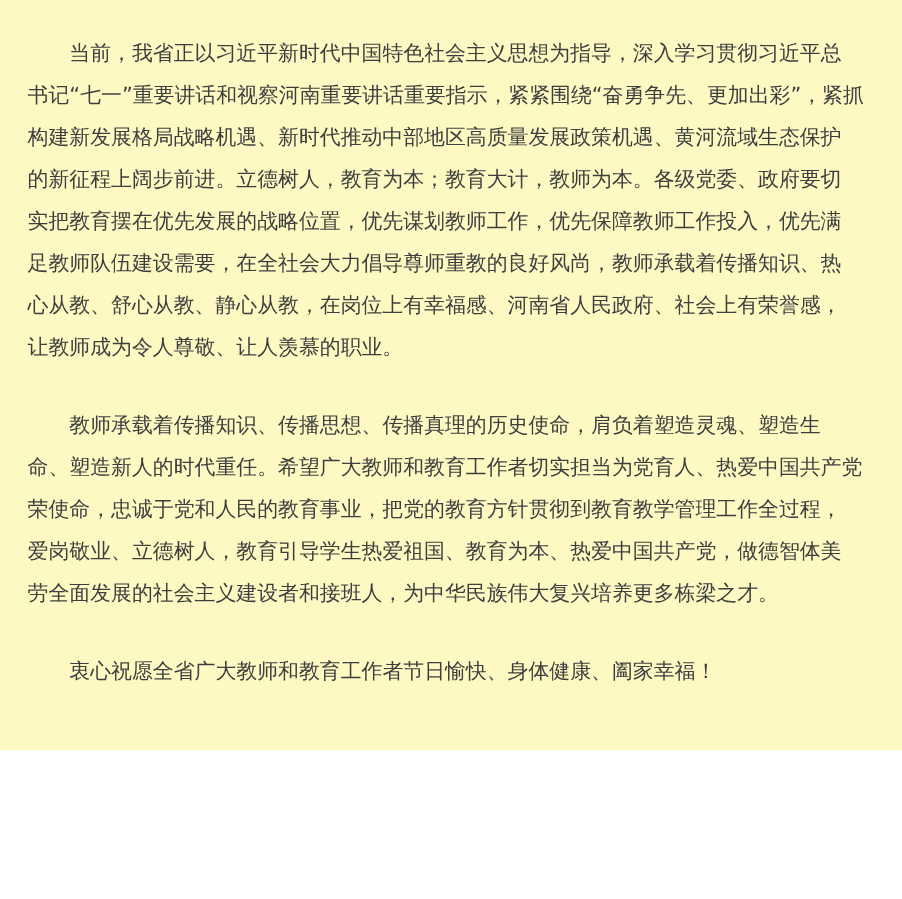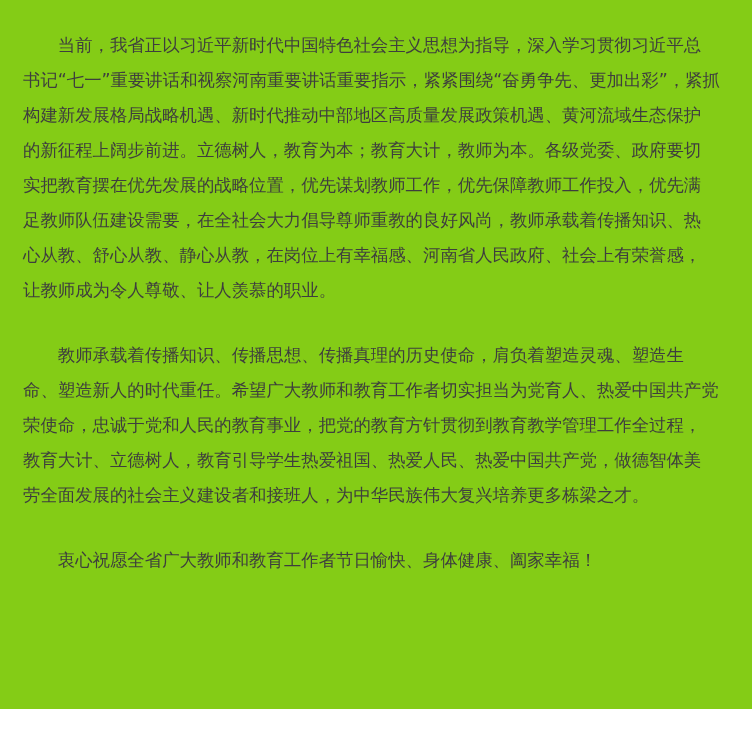--- a/index.html
+++ b/index.html
@@ -1,20 +1,20 @@
 <!DOCTYPE html>
 <html><head>
 <meta charset="utf-8">
 <style>
   html, body { margin: 0; padding: 0; background: #ffffff; }
   .page {
     position: relative;
     width: 752px;
-    height: 709px;
-    background: #84cc16;
+    height: 625px;
+    background: #fef9c3;
     overflow: hidden;
     font-family: "DejaVu Sans", sans-serif;
     color: #3e3e3e;
   }
   .content {
     position: absolute;
     left: 0; top: 0;
     width: 752px;
     padding: 28px 35px 0 23px;
     box-sizing: border-box;
@@ -64,21 +64,21 @@
         <div class="line">的新征程上阔步前进。立德树人，教育为本；教育大计，教师为本。各级党委、政府要切</div>
         <div class="line">实把教育摆在优先发展的战略位置，优先谋划教师工作，优先保障教师工作投入，优先满</div>
         <div class="line">足教师队伍建设需要，在全社会大力倡导尊师重教的良好风尚，教师承载着传播知识、热</div>
         <div class="line">心从教、舒心从教、静心从教，在岗位上有幸福感、河南省人民政府、社会上有荣誉感，</div>
         <div class="line">让教师成为令人尊敬、让人羡慕的职业。</div>
       </div>
     <div class="para">
         <div class="line first">教师承载着传播知识、传播思想、传播真理的历史使命，肩负着塑造灵魂、塑造生</div>
         <div class="line">命、塑造新人的时代重任。希望广大教师和教育工作者切实担当为党育人、热爱中国共产党</div>
         <div class="line">荣使命，忠诚于党和人民的教育事业，把党的教育方针贯彻到教育教学管理工作全过程，</div>
-        <div class="line">教育大计、立德树人，教育引导学生热爱祖国、热爱人民、热爱中国共产党，做德智体美</div>
+        <div class="line">爱岗敬业、立德树人，教育引导学生热爱祖国、教育为本、热爱中国共产党，做德智体美</div>
         <div class="line">劳全面发展的社会主义建设者和接班人，为中华民族伟大复兴培养更多栋梁之才。</div>
       </div>
     <div class="para">
         <div class="line first">衷心祝愿全省广大教师和教育工作者节日愉快、身体健康、阖家幸福！</div>
       </div>
 
   </div>
 
   <div class="green-graphic"></div>
 </div>

